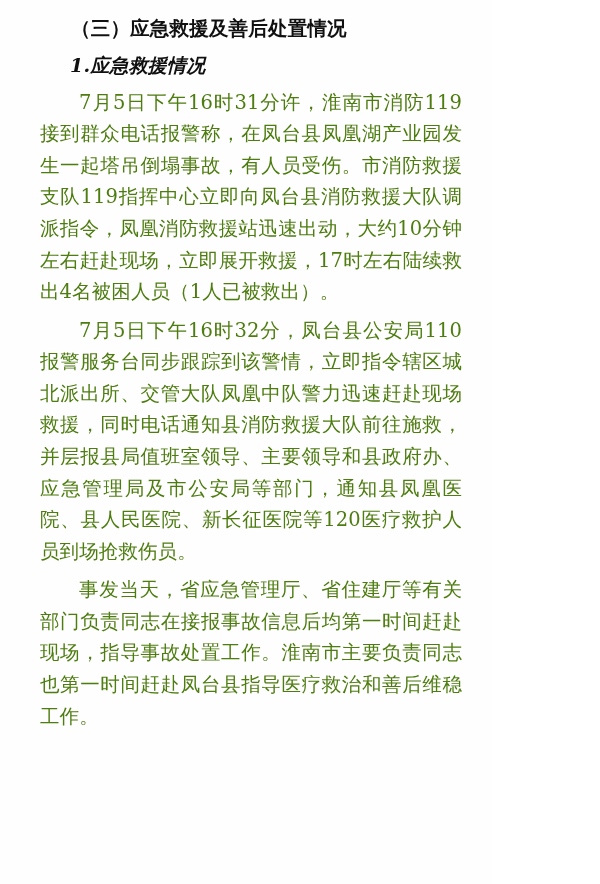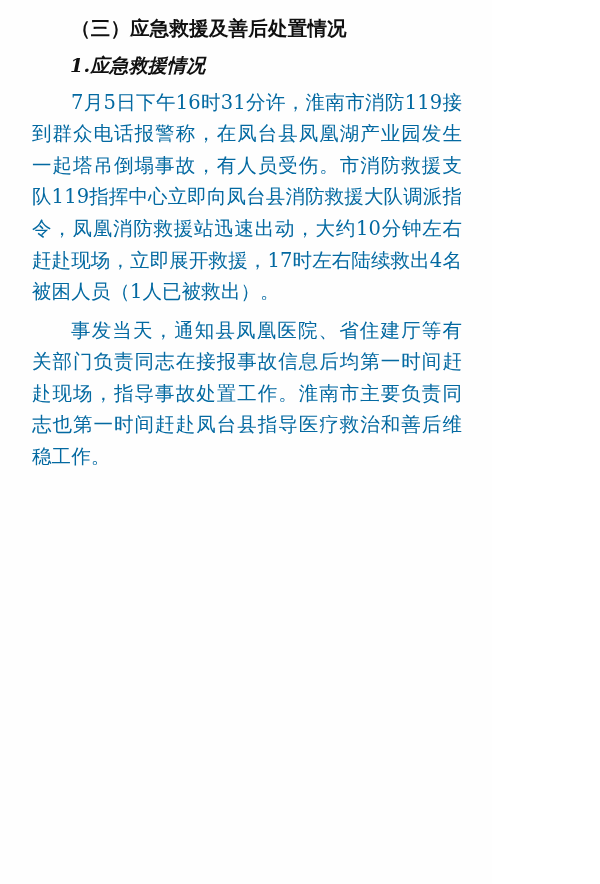--- a/index.html
+++ b/index.html
@@ -38,31 +38,32 @@
     letter-spacing: 0.2px;
     text-indent: 2em;
     margin: 4px 0 6px 0;
     color: #101010;
     font-style: italic;
   }
   .para {
     font-size: 19.5px;
     line-height: 1.62;
     text-indent: 2em;
-    margin: 0 0 7px 0;
+    margin: 0 0 7px 8px;
     text-align: justify;
     text-justify: inter-ideograph;
     letter-spacing: 0.1px;
-    color: #0369a1;
+    color: #4d7c0f;
   }
   .para:last-child {
     margin-bottom: 0;
   }
 </style>
 </head>
 <body>
 
 <div class="page">
   <h1 class="doc-heading">（三）应急救援及善后处置情况</h1>
   <h2 class="doc-subheading">1.应急救援情况</h2>
   <p class="para">7月5日下午16时31分许，淮南市消防119接到群众电话报警称，在凤台县凤凰湖产业园发生一起塔吊倒塌事故，有人员受伤。市消防救援支队119指挥中心立即向凤台县消防救援大队调派指令，凤凰消防救援站迅速出动，大约10分钟左右赶赴现场，立即展开救援，17时左右陆续救出4名被困人员（1人已被救出）。</p>
-  <p class="para">事发当天，通知县凤凰医院、省住建厅等有关部门负责同志在接报事故信息后均第一时间赶赴现场，指导事故处置工作。淮南市主要负责同志也第一时间赶赴凤台县指导医疗救治和善后维稳工作。</p>
+  <p class="para">7月5日下午16时32分，凤台县公安局110报警服务台同步跟踪到该警情，立即指令辖区城北派出所、交管大队凤凰中队警力迅速赶赴现场救援，同时电话通知县消防救援大队前往施救，并层报县局值班室领导、主要领导和县政府办、应急管理局及市公安局等部门，通知县凤凰医院、县人民医院、新长征医院等120医疗救护人员到场抢救伤员。</p>
+  <p class="para">事发当天，省应急管理厅、省住建厅等有关部门负责同志在接报事故信息后均第一时间赶赴现场，指导事故处置工作。淮南市主要负责同志也第一时间赶赴凤台县指导医疗救治和善后维稳工作。</p>
 </div>
 
 </body></html>

